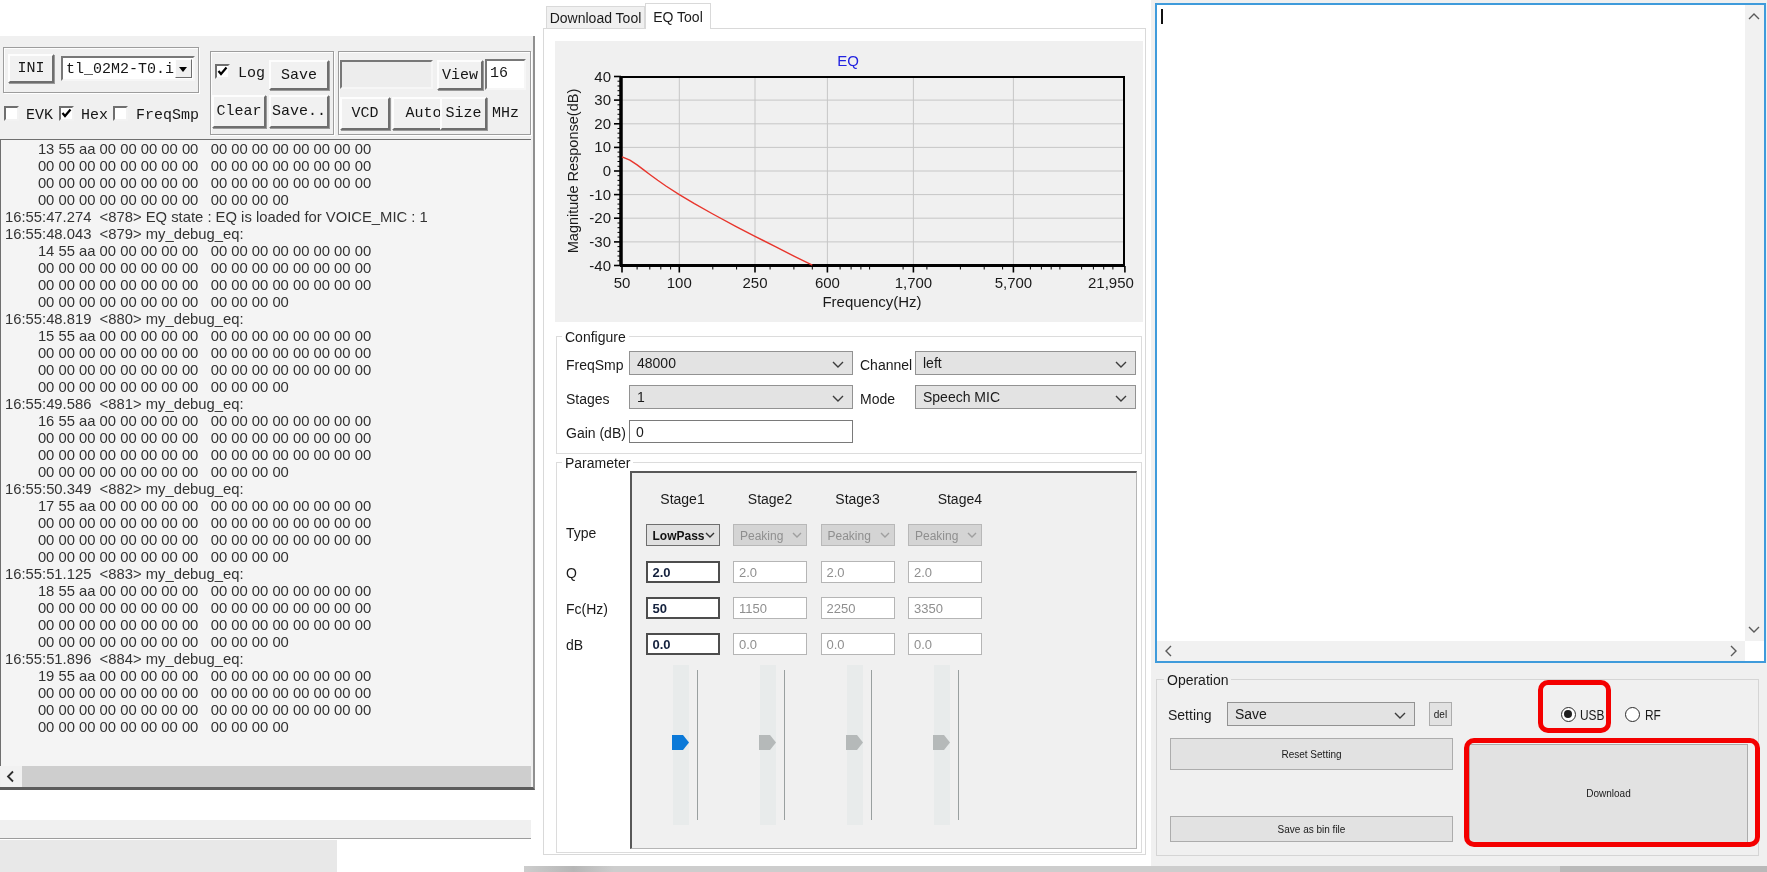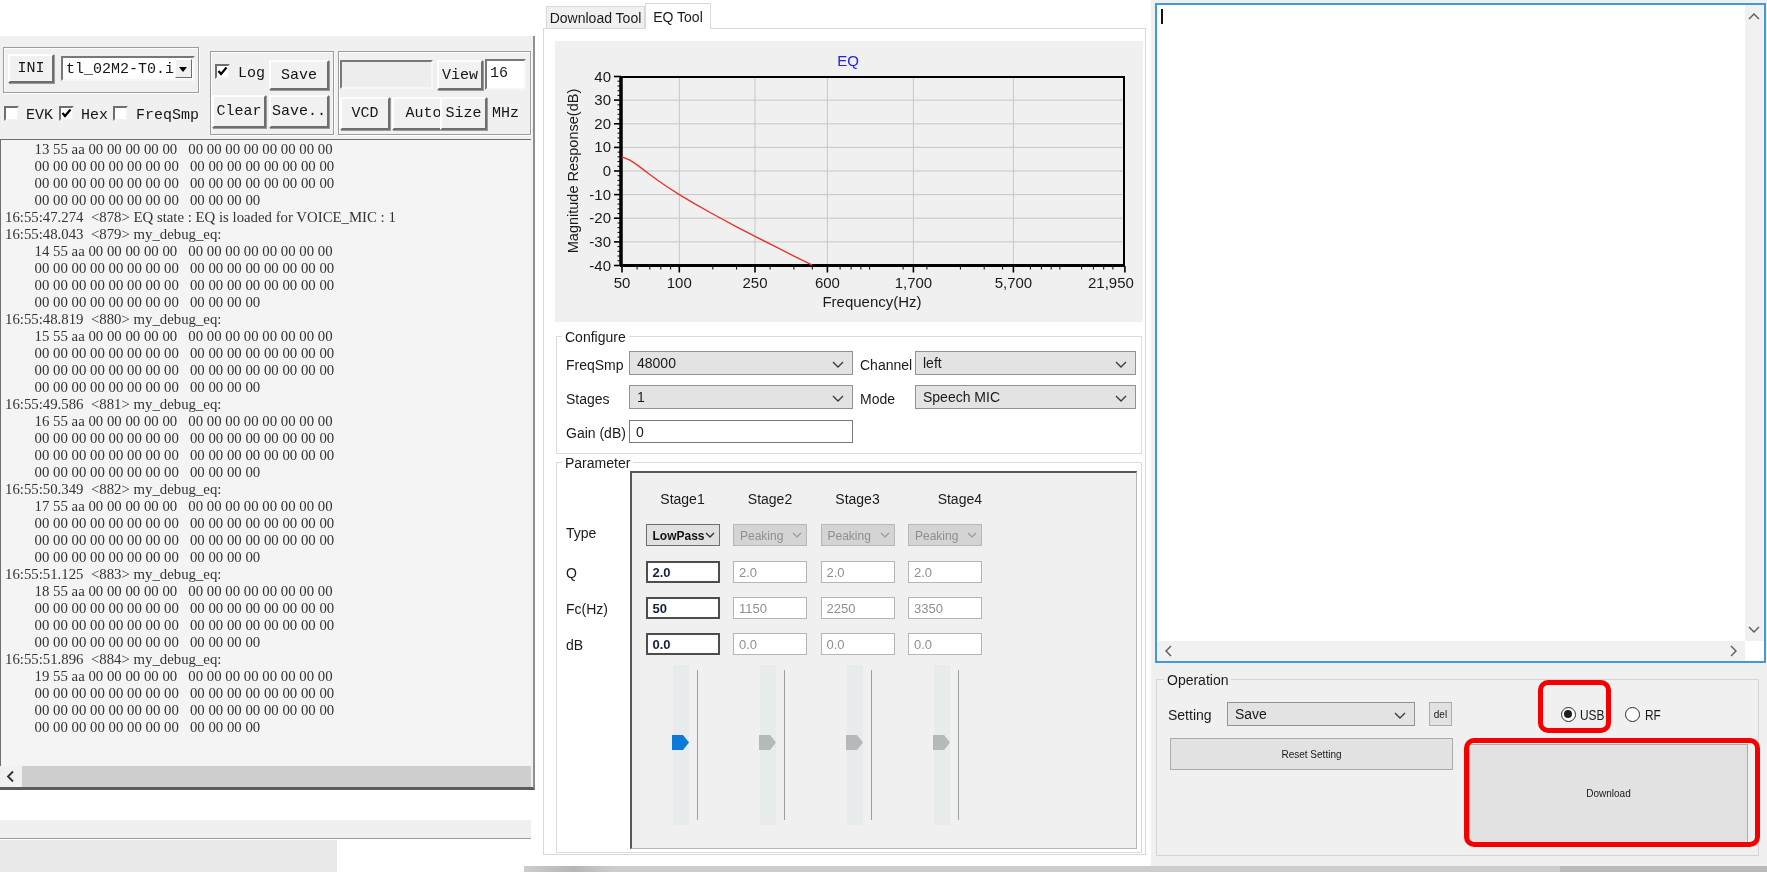--- a/index.html
+++ b/index.html
@@ -1,17 +1,17 @@
 <!DOCTYPE html>
 <html><head><meta charset="utf-8"><style>
 *{margin:0;padding:0;box-sizing:border-box}
 html,body{width:1767px;height:872px;overflow:hidden;background:#fff}
 #root{position:relative;width:1767px;height:872px;background:#fff;font-family:"Liberation Sans",sans-serif}
 .abs{position:absolute}
-.mono{font-family:Liberation Serif, serif}
+.mono{font-family:Liberation Sans, sans-serif}
 .b3d{position:absolute;background:#f1f1f1;border:2px solid;border-color:#fdfdfd #6e6e6e #6e6e6e #fdfdfd;
  display:flex;align-items:center;justify-content:center;font-family:"Liberation Mono",monospace;
  font-size:15px;color:#161616;box-shadow:1px 1px 0 #9a9a9a}
 .sunk{position:absolute;border:2px solid;border-color:#787878 #f6f6f6 #f6f6f6 #787878;background:#fff}
 .etch{position:absolute;border:1px solid #9d9d9d;box-shadow:1px 1px 0 #fff,inset 1px 1px 0 #fdfdfd}
 .cb{position:absolute;width:15px;height:15px;background:#fff;border:2px solid;border-color:#6f6f6f #f2f2f2 #f2f2f2 #6f6f6f}
 .mlbl{position:absolute;font-family:"Liberation Mono",monospace;font-size:15px;color:#161616;white-space:nowrap}
 .lbl{position:absolute;font-size:14px;color:#1a1a1a;white-space:nowrap}
 .wbtn{position:absolute;background:#e2e2e2;border:1px solid #acacac;display:flex;align-items:center;justify-content:center;font-size:10px;color:#1a1a1a}
 .combo{position:absolute;background:#e3e3e3;border:1px solid #929292;font-size:14px;color:#1a1a1a}
@@ -352,20 +352,21 @@
       </div>
       <div class="lbl" style="left:17px;top:707px">Setting</div>
       <div class="combo" style="left:76px;top:702px;width:188px;height:24px">
         <span class="tx">Save</span>
         <svg width="12" height="8" style="position:absolute;right:8px;top:9px">
           <polyline points="1,1 6,6 11,1" fill="none" stroke="#3c3c3c" stroke-width="1.4"></polyline>
         </svg>
       </div>
       <div class="wbtn" style="left:278px;top:702px;width:23px;height:24px">del</div>
       <div class="wbtn" style="left:19px;top:738px;width:283px;height:32px">Reset Setting</div>
+      <div class="wbtn" style="left:19px;top:816px;width:283px;height:26px">Save as bin file</div>
       <div class="abs" style="left:410px;top:707px;width:15px;height:15px;border-radius:50%;background:#fff;border:1.5px solid #2b2b2b">
         <div class="abs" style="left:2px;top:2px;width:8px;height:8px;border-radius:50%;background:#1f1f1f"></div>
       </div>
       <div class="lbl" style="left:429px;top:707px;transform:scaleX(.85);transform-origin:0 0">USB</div>
       <div class="abs" style="left:474px;top:707px;width:15px;height:15px;border-radius:50%;background:#fff;border:1.5px solid #2b2b2b"></div>
       <div class="lbl" style="left:494px;top:707px;transform:scaleX(.85);transform-origin:0 0">RF</div>
       <div class="abs" style="left:387px;top:680px;width:73px;height:53px;border:5px solid #f40000;border-radius:10px"></div>
       <div class="wbtn" style="left:318px;top:744px;width:279px;height:99px;background:#e2e2e2">Download</div>
       <div class="abs" style="left:313px;top:738px;width:296px;height:109px;border:5px solid #f40000;border-radius:10px"></div>
     </div>

